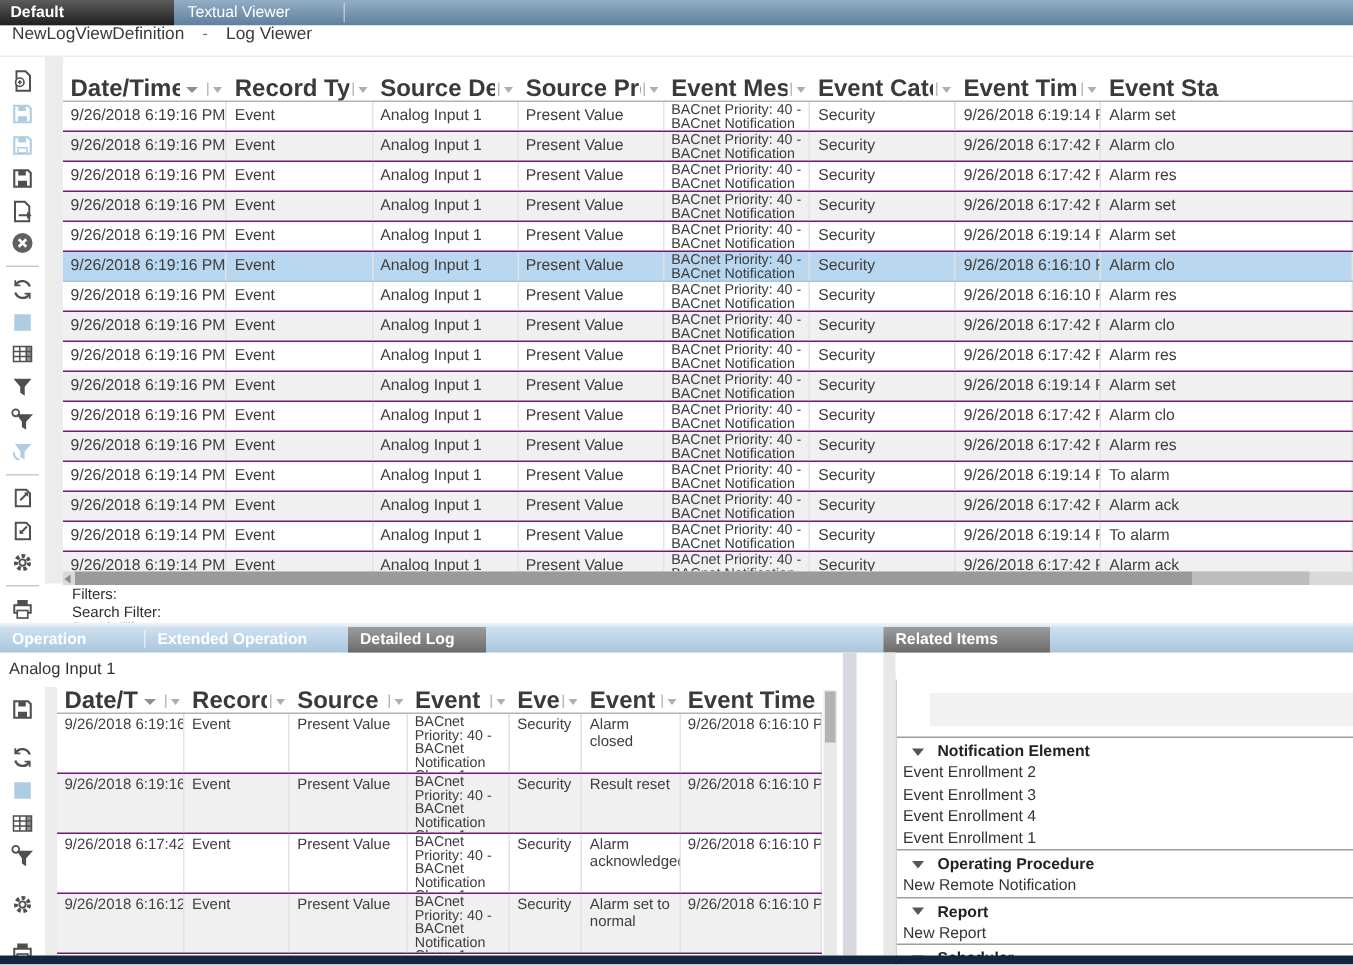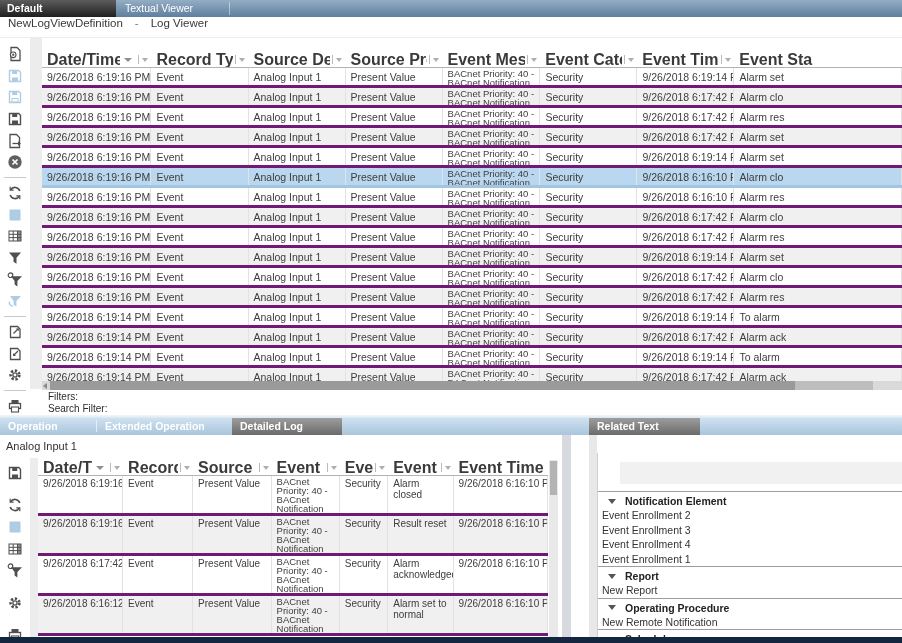--- a/index.html
+++ b/index.html
@@ -33,21 +33,21 @@
   
   #warning{left:48px;top:56px;font-size:14px;font-weight:bold;color:#d40000;white-space:nowrap}
 
   
   .hd{display:flex;height:15px;border-bottom:1px solid #b3b3b3;font-weight:bold;color:#3a3a3a;background:#fff}
   .hc{display:flex;align-items:center;padding:0 3px 0 5px;box-sizing:border-box;overflow:hidden}
   .hc .lbl{flex:1;white-space:nowrap;overflow:hidden}
   .filt{display:inline-flex;align-items:center;border-left:1px solid #bbb;padding-left:3px;margin-left:2px;height:9px}
   .tri-sm{width:0;height:0;border-left:3px solid transparent;border-right:3px solid transparent;border-top:4px solid #aeaeae}
   .tri-sort{width:0;height:0;border-left:4px solid transparent;border-right:4px solid transparent;border-top:4.5px solid #8f8f8f;margin:0 4px}
-  .r{display:flex;height:20px;border-bottom:3px solid #701a75;background:#fff;box-sizing:border-box;overflow:hidden}
+  .r{display:flex;height:20px;border-bottom:1px solid #701a75;background:#fff;box-sizing:border-box;overflow:hidden}
   .r>div{box-sizing:border-box;padding:3px 4px 0 5px;border-right:1px solid #e2e2e2;overflow:hidden;white-space:nowrap;font-size:10.5px}
   .rows .r:nth-child(even){background:#f0f0f0}
   .rows .r.sel{background:#b9d7ef;border-bottom-color:#a2c6e2}
   .mc{white-space:normal!important;font-size:9.5px!important;line-height:9px;padding-top:1px!important}
 
   
   #log-table{left:42px;top:52px;width:860px;height:329px;overflow:hidden}
   #log-table .rows{height:314px;overflow:hidden}
   .c0{width:130px}.c1{width:115px}.c2{width:115px}.c3{width:115px}
   .c4{width:116px}.c5{width:115px}.c6{width:115px}.c7{width:200px}
@@ -449,22 +449,22 @@
   <div>Filters:</div>
   <div>Search Filter:</div>
   <div>Result Filter:</div>
 </div>
 
 <div id="bstrip" class="abs"></div>
 <div id="btabrow" class="abs"></div>
 <div class="btab" style="left:0;width:95px">Operation</div>
 <div class="btabsep" style="left:96px"></div>
 <div class="btab" style="left:97px;width:133px">Extended Operation</div>
-<div class="btab selgray" style="left:232px;width:110px">Detailed Log</div>
-<div class="btab selgray" style="left:589px;width:111px">Related Text</div>
+<div class="btab selgray" style="left:232px;width:92px">Detailed Log</div>
+<div class="btab selgray" style="left:589px;width:111px">Related Items</div>
 
 <div id="obj-label" class="abs">Analog Input 1</div>
 
 <div id="tb-detail" class="abs vtoolbar">
   <div class="tbb">
       <svg class="ic" viewBox="0 0 16 16">
         <path d="M2.5 2.5h9.2l1.8 1.8v9.2H2.5z" fill="none" stroke="#4f4f4f" stroke-width="1.4"></path>
         <rect x="5" y="9.5" width="6" height="3.5" fill="#4f4f4f"></rect>
         <rect x="5.2" y="2.8" width="5" height="3.2" fill="#4f4f4f"></rect>
       </svg>
@@ -614,30 +614,30 @@
           <span>Notification Element</span>
         </div>
       <div class="rel-item">Event Enrollment 2</div>
       <div class="rel-item">Event Enrollment 3</div>
       <div class="rel-item">Event Enrollment 4</div>
       <div class="rel-item">Event Enrollment 1</div>
     </div>
     <div class="rel-sec">
       <div class="rel-hd">
           <i class="tri"></i>
+          <span>Operating Procedure</span>
+        </div>
+      <div class="rel-item">New Remote Notification</div>
+    </div>
+    <div class="rel-sec">
+      <div class="rel-hd">
+          <i class="tri"></i>
           <span>Report</span>
         </div>
       <div class="rel-item">New Report</div>
-    </div>
-    <div class="rel-sec">
-      <div class="rel-hd">
-          <i class="tri"></i>
-          <span>Operating Procedure</span>
-        </div>
-      <div class="rel-item">New Remote Notification</div>
     </div>
     <div class="rel-sec">
       <div class="rel-hd">
           <i class="tri"></i>
           <span>Scheduler</span>
         </div>
 
     </div>
   </div>
 </div>

